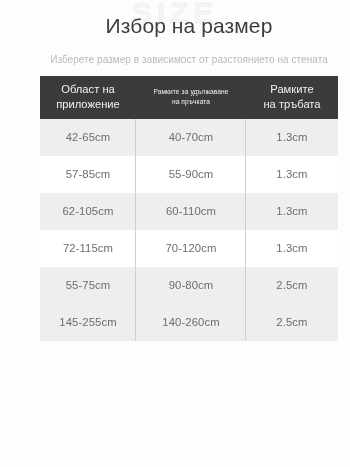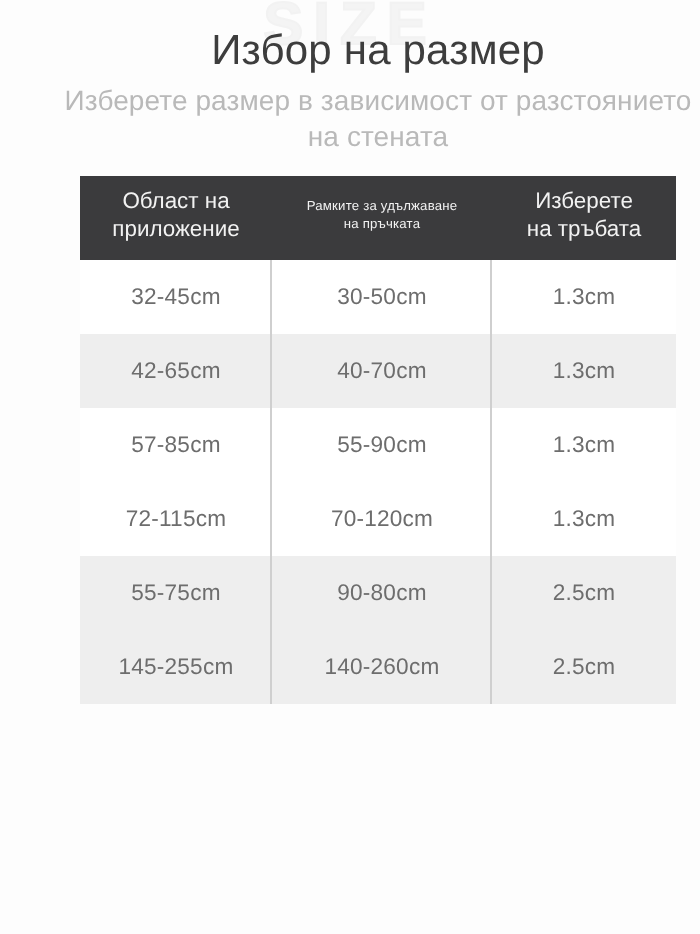--- a/index.html
+++ b/index.html
@@ -51,22 +51,22 @@
   }
   .title {
     margin: 0;
     font-size: 21px;
     font-weight: 400;
     color: #3d3d3d;
     letter-spacing: 0.1px;
     line-height: 1.25;
   }
   .subtitle {
-    margin: 2px 0 0 0;
-    font-size: 14px;
+    margin: 14px 0 0 0;
+    font-size: 10px;
     font-weight: 400;
     color: #b9b9b9;
     letter-spacing: 0.05px;
     line-height: 1.3;
   }
 
   
   .table-wrap {
     position: relative;
     z-index: 1;
@@ -152,41 +152,41 @@
         <tr class="header-row">
           <th class="head-main">
             <span>Област на</span><br>
             <span>приложение</span>
           </th>
           <th class="head-small">
             <span>Рамките за удължаване</span><br>
             <span>на пръчката</span>
           </th>
           <th class="head-main">
-            <span>Изберете</span><br>
+            <span>Рамките</span><br>
             <span>на тръбата</span>
           </th>
         </tr>
       </thead>
       <tbody id="table-body">
-          <tr class="row-odd">
-            <td class="col-1">32-45cm</td>
-            <td class="col-2">30-50cm</td>
-            <td class="col-3">1.3cm</td>
-          </tr>
           <tr class="row-even">
             <td class="col-1">42-65cm</td>
             <td class="col-2">40-70cm</td>
             <td class="col-3">1.3cm</td>
           </tr>
           <tr class="row-odd">
             <td class="col-1">57-85cm</td>
             <td class="col-2">55-90cm</td>
             <td class="col-3">1.3cm</td>
           </tr>
+          <tr class="row-even">
+            <td class="col-1">62-105cm</td>
+            <td class="col-2">60-110cm</td>
+            <td class="col-3">1.3cm</td>
+          </tr>
           <tr class="row-odd">
             <td class="col-1">72-115cm</td>
             <td class="col-2">70-120cm</td>
             <td class="col-3">1.3cm</td>
           </tr>
           <tr class="row-even">
             <td class="col-1">55-75cm</td>
             <td class="col-2">90-80cm</td>
             <td class="col-3">2.5cm</td>
           </tr>

